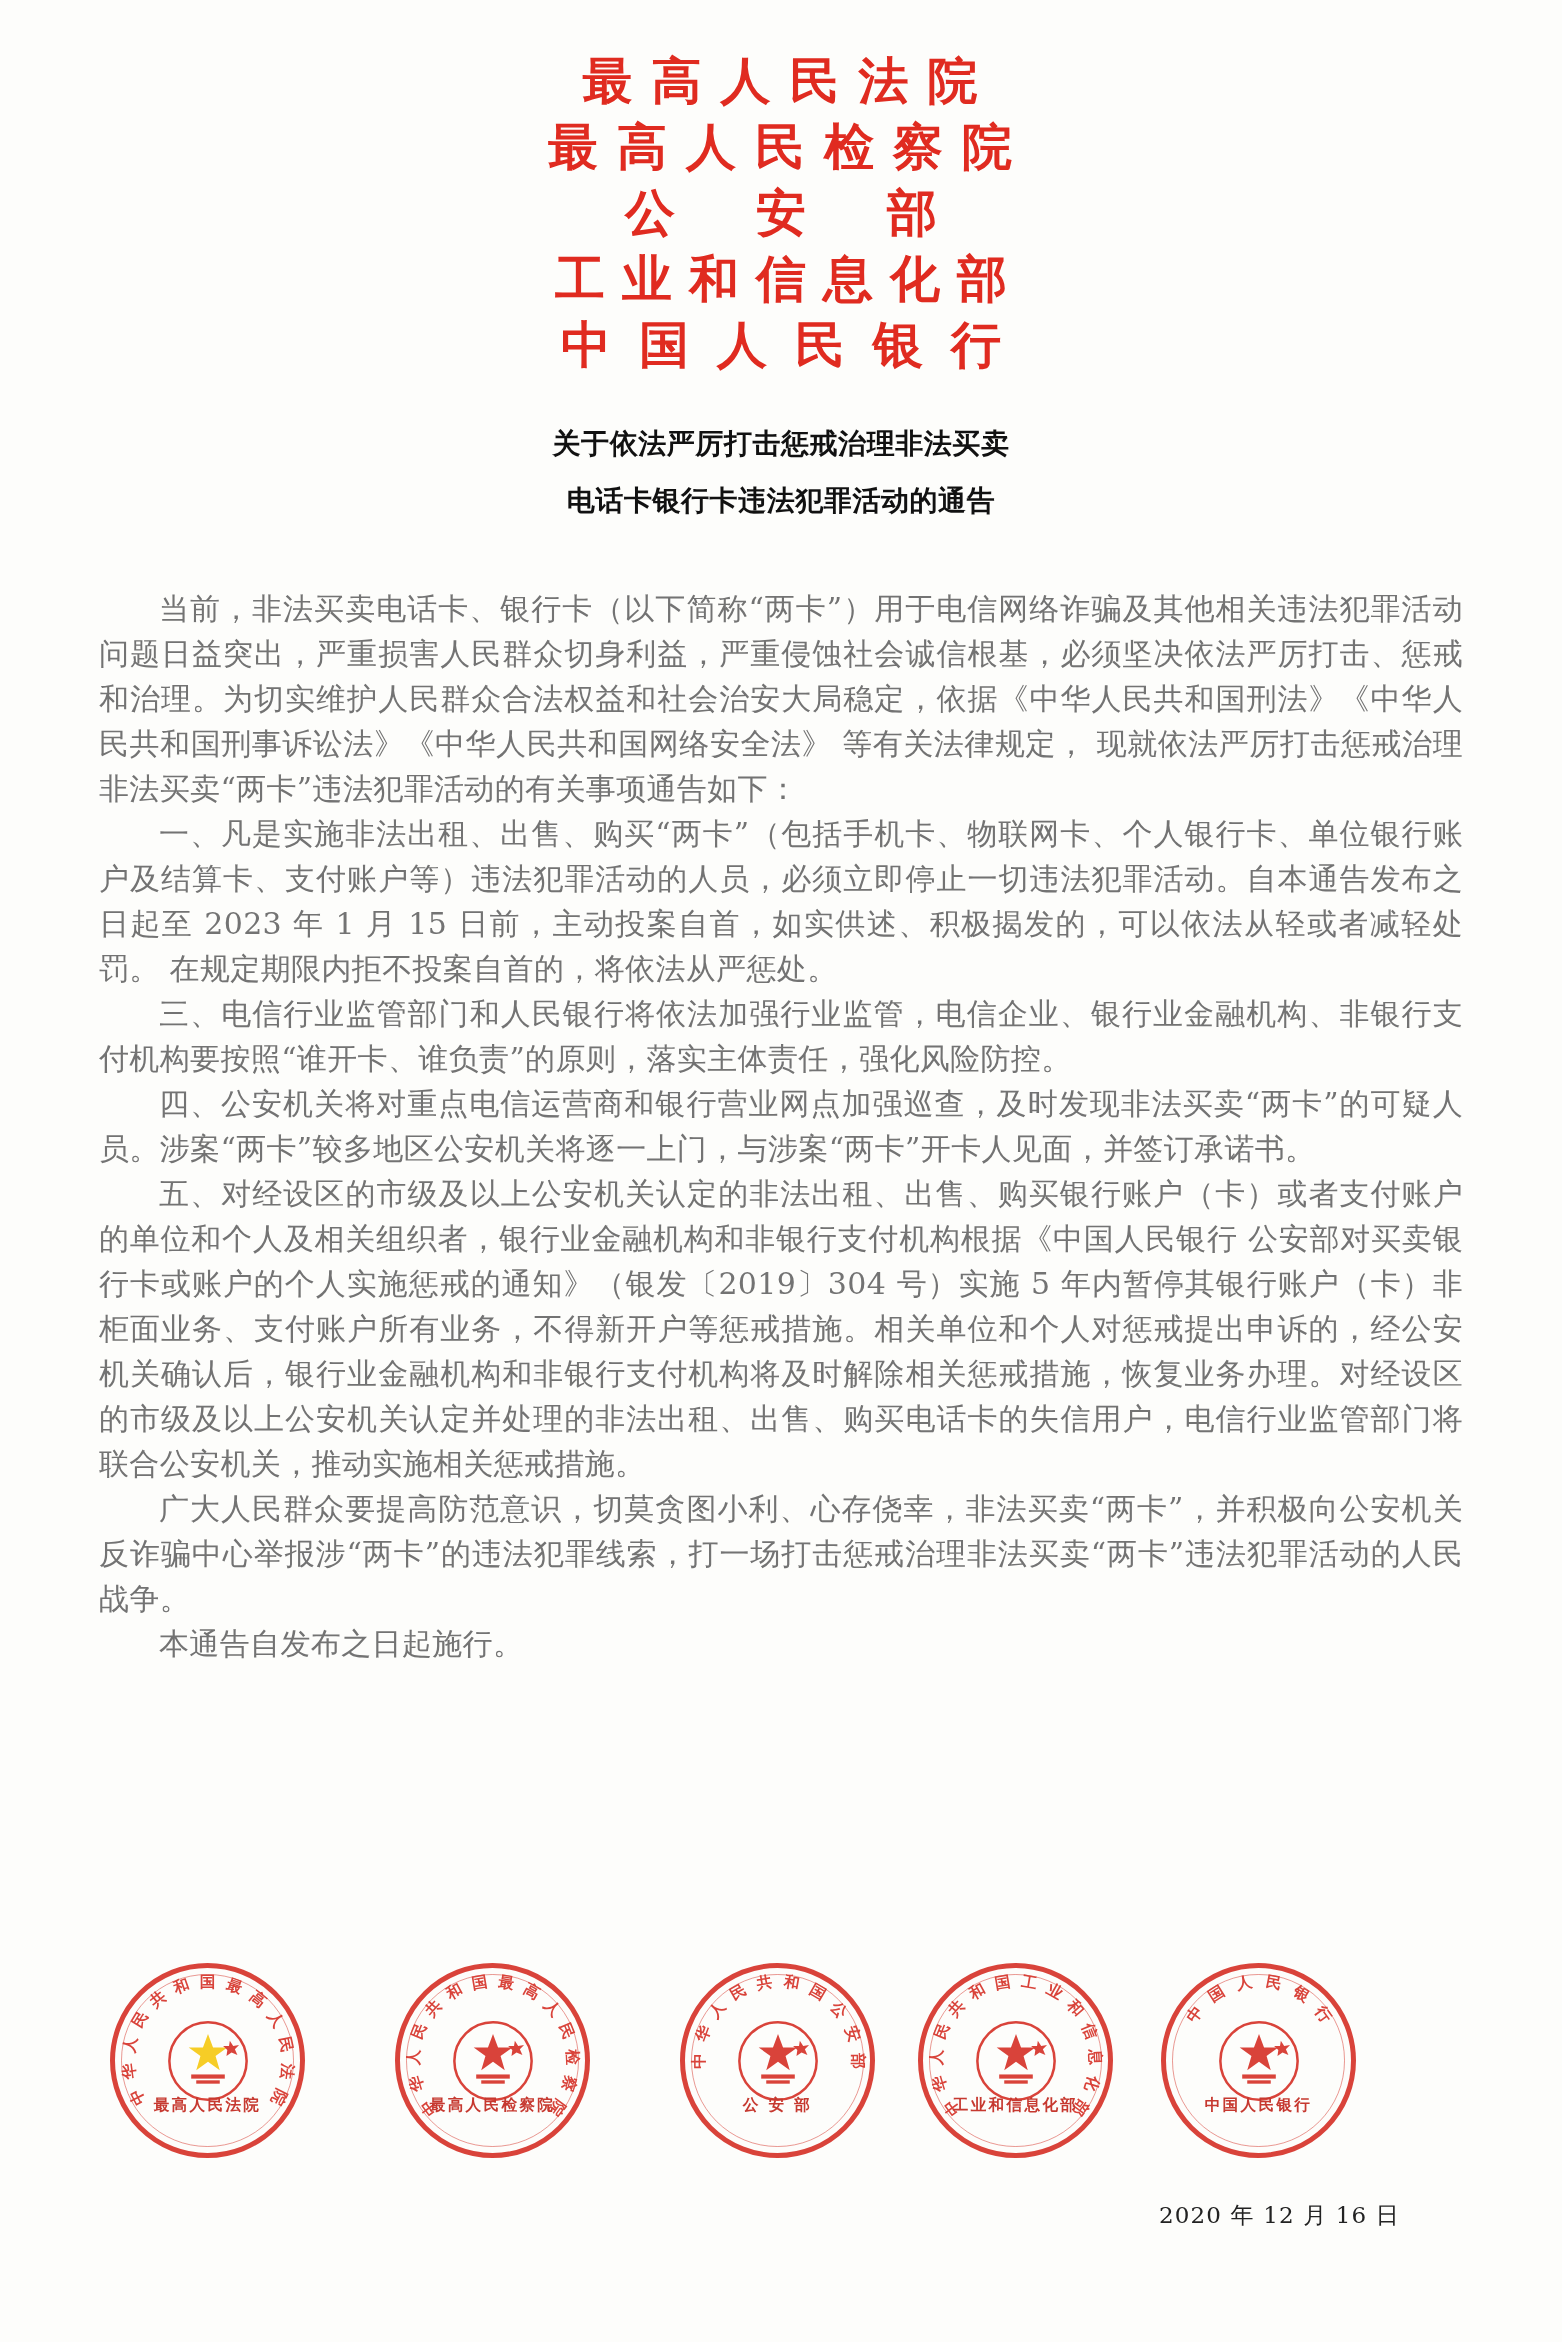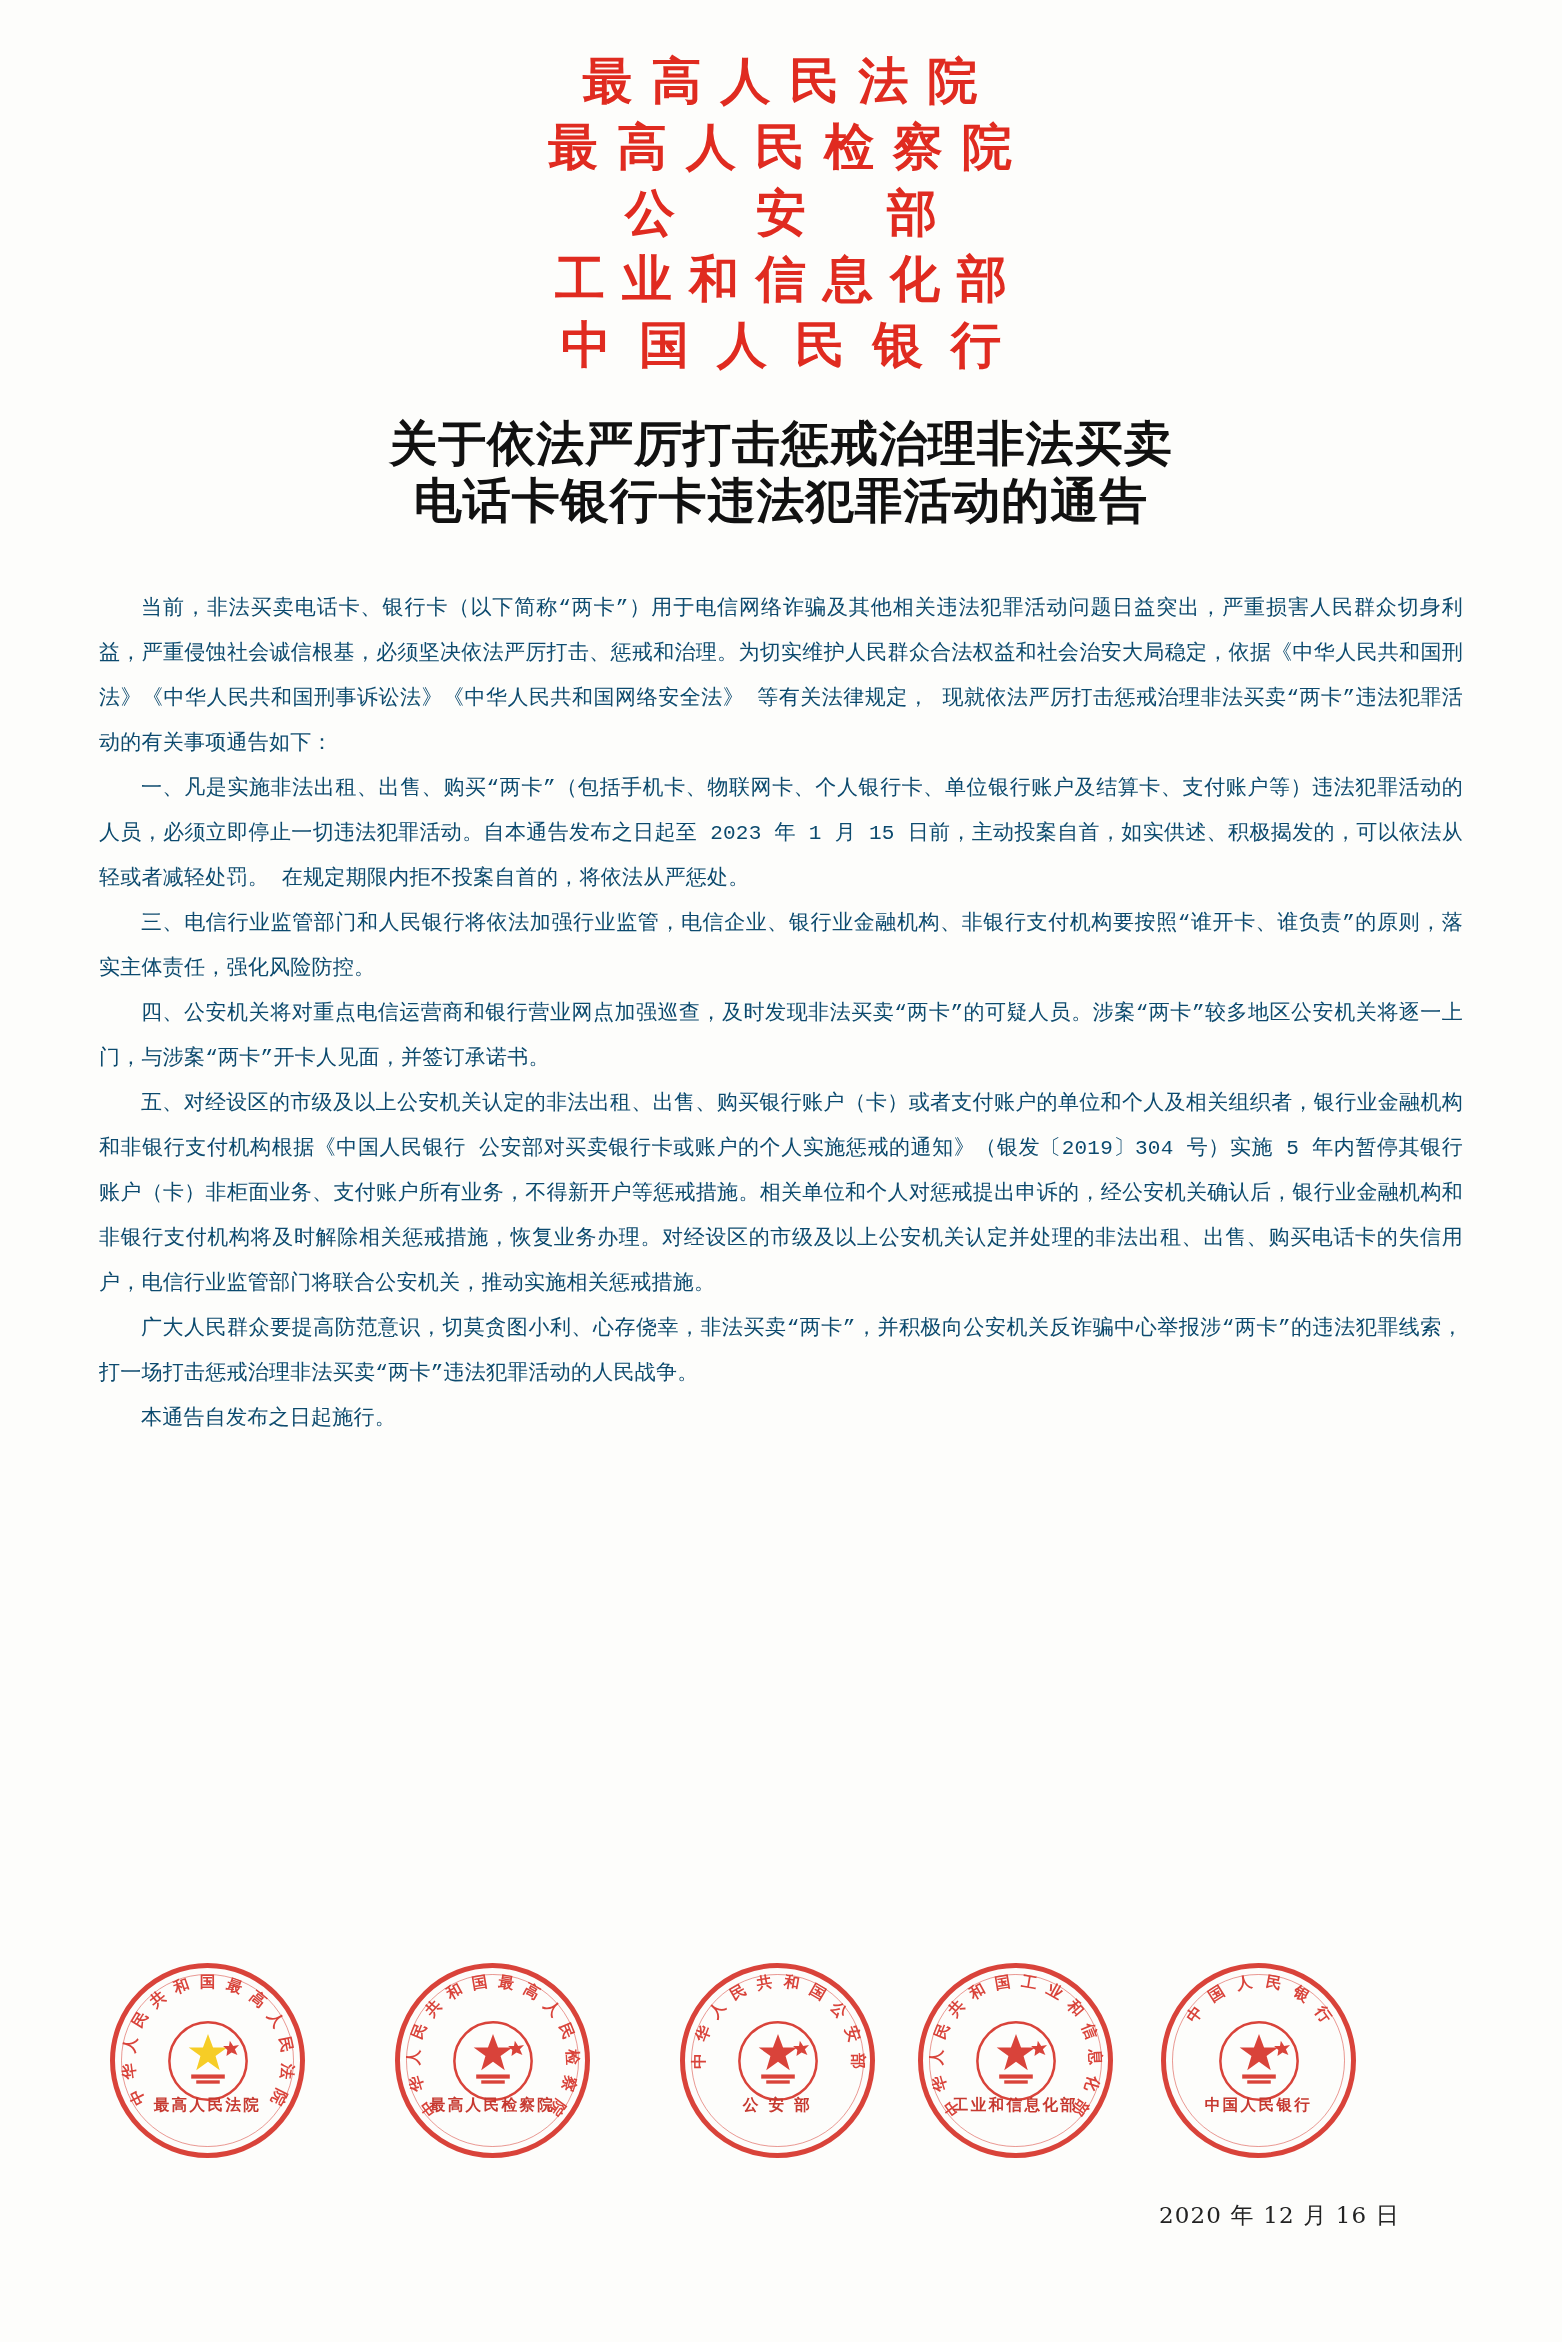--- a/index.html
+++ b/index.html
@@ -46,40 +46,39 @@
   .ml-5 { letter-spacing: 0.56em; text-indent: 0.56em; }
 
   
   .doc-title {
     position: absolute;
     top: 415px;
     left: 0;
     right: 0;
     text-align: center;
     font-weight: 700;
-    font-size: 48px;
+    font-size: 28px;
     line-height: 57px;
     letter-spacing: 0.02em;
     color: #111;
   }
   .doc-title div { white-space: nowrap; }
 
   
   .body-text {
     position: absolute;
     top: 586px;
     left: 99px;
     width: 1364px;
-    font-size: 21px;
+    font-size: 30px;
     line-height: 45px;
     text-align: justify;
     text-justify: inter-ideograph;
     letter-spacing: 0.012em;
-    color: #0c4a6e;
-    font-family: Liberation Mono, monospace;
+    color: #737373;
   }
   .body-text p {
     margin: 0;
     text-indent: 2em;
   }
 
   
   .seals {
     position: absolute;
     top: 1963px;

